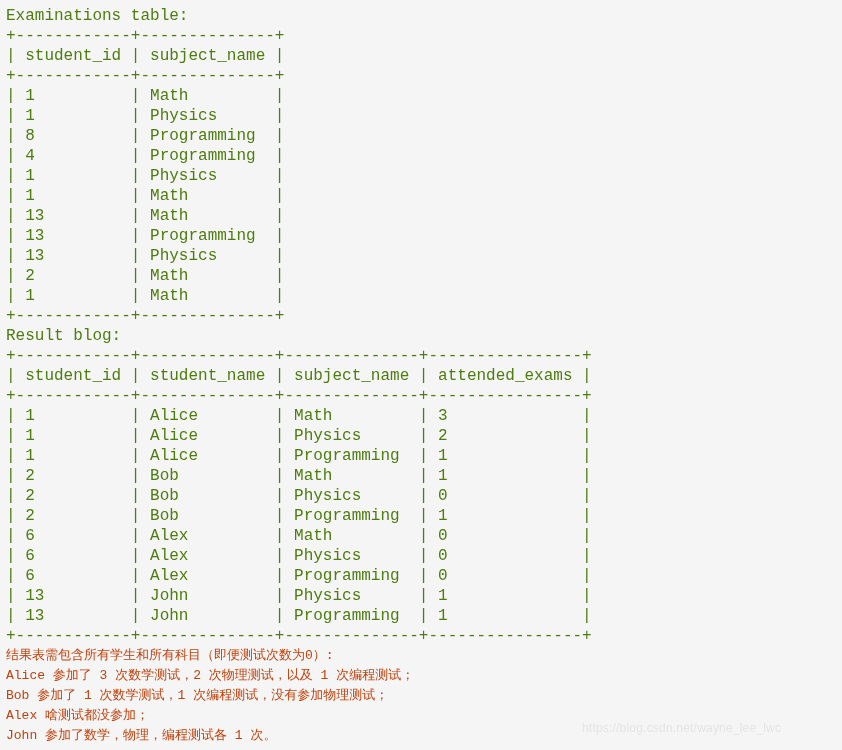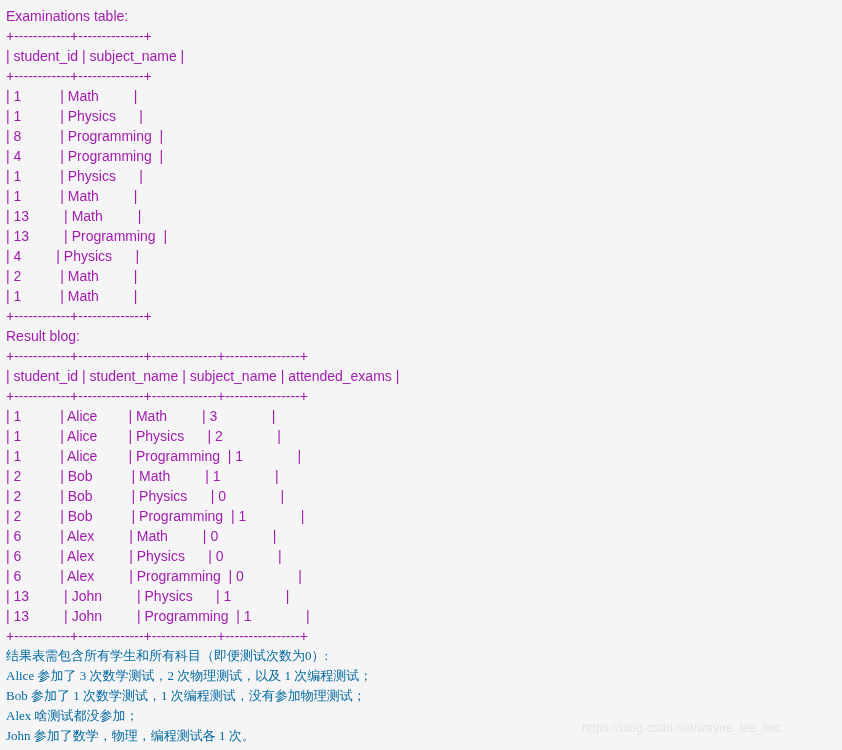--- a/index.html
+++ b/index.html
@@ -15,34 +15,34 @@
     position: relative;
     font-family: "DejaVu Sans Mono", "Liberation Mono", monospace;
   }
   #content {
     position: absolute;
     top: 6px;
     left: 6px;
     right: 0;
   }
   .code-line {
-    font-family: Liberation Sans, sans-serif;
-    font-size: 14px;
+    font-family: Liberation Mono, monospace;
+    font-size: 16px;
     line-height: 20px;
     height: 20px;
-    color: #a21caf;
+    color: #4d7c0f;
     white-space: pre;
     letter-spacing: 0px;
   }
   .prose-line {
-    font-family: Liberation Serif, serif;
+    font-family: Liberation Mono, monospace;
     font-size: 13px;
     line-height: 20px;
     height: 20px;
-    color: #0369a1;
+    color: #c2410c;
     white-space: pre;
   }
   #watermark {
     position: absolute;
     left: 582px;
     top: 721px;
     font-family: "Liberation Sans", sans-serif;
     font-size: 12px;
     color: #e4e4e4;
     white-space: nowrap;
@@ -61,21 +61,21 @@
   <div class="code-line">+------------+--------------+</div>
 
   <div class="code-line">| 1          | Math         |</div>
   <div class="code-line">| 1          | Physics      |</div>
   <div class="code-line">| 8          | Programming  |</div>
   <div class="code-line">| 4          | Programming  |</div>
   <div class="code-line">| 1          | Physics      |</div>
   <div class="code-line">| 1          | Math         |</div>
   <div class="code-line">| 13         | Math         |</div>
   <div class="code-line">| 13         | Programming  |</div>
-  <div class="code-line">| 4         | Physics      |</div>
+  <div class="code-line">| 13         | Physics      |</div>
   <div class="code-line">| 2          | Math         |</div>
   <div class="code-line">| 1          | Math         |</div>
 
   <div class="code-line">+------------+--------------+</div>
 
   <div class="code-line">Result blog:</div>
   <div class="code-line">+------------+--------------+--------------+----------------+</div>
   <div class="code-line">| student_id | student_name | subject_name | attended_exams |</div>
   <div class="code-line">+------------+--------------+--------------+----------------+</div>
 

